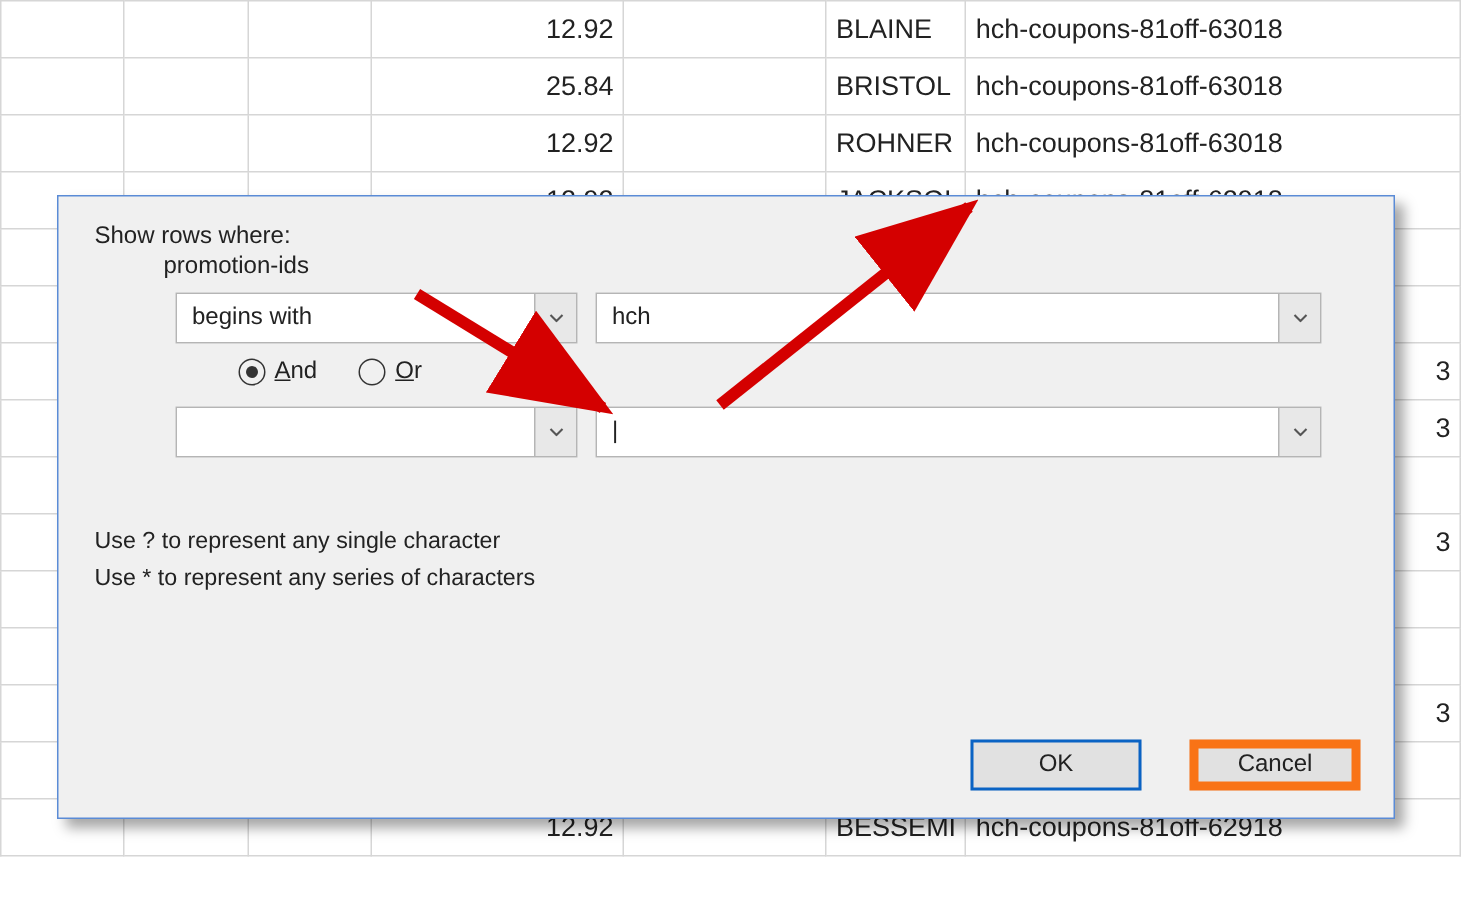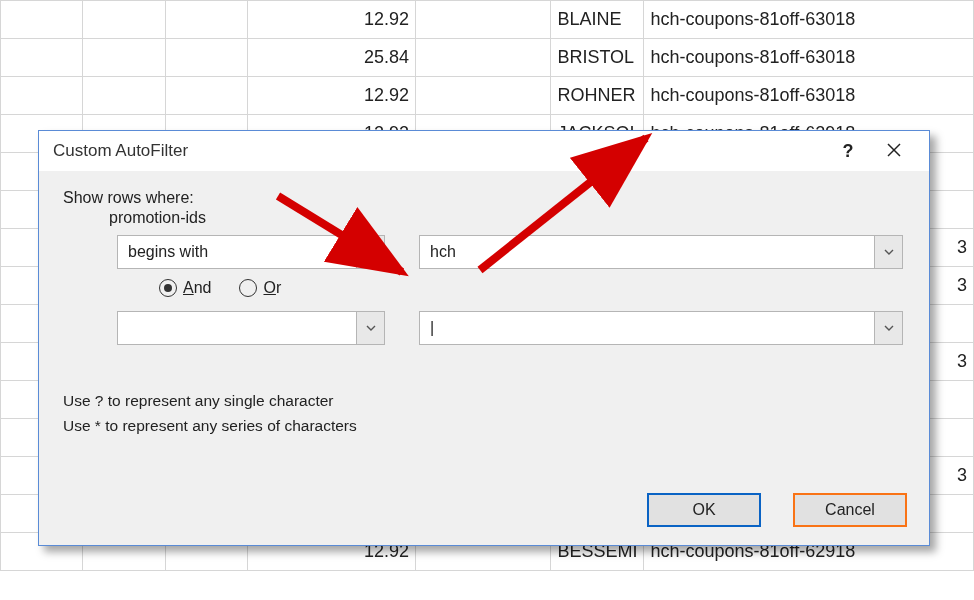--- a/index.html
+++ b/index.html
@@ -73,21 +73,20 @@
     font-size: 16px;
   }
   .label-rows-where { margin-bottom: 2px; }
   .field-label { margin-left: 46px; margin-bottom: 8px; }
 
   .filter-row {
     display: flex;
     align-items: flex-start;
     margin-left: 54px;
     margin-bottom: 10px;
-    gap: 22px;
   }
   .combo {
     height: 34px;
     border: 1px solid #b5b5b5;
     background: #ffffff;
     display: flex;
     align-items: center;
     padding: 0 0 0 10px;
     font-size: 16px;
     position: relative;
@@ -139,21 +138,21 @@
 
   .footer {
     position: absolute;
     right: 22px;
     bottom: 18px;
     display: flex;
     gap: 32px;
   }
   .btn-std {
     width: 114px; height: 34px;
-    border: 2px solid #f97316;
+    border: 6px solid #f97316;
     background: #e1e1e1;
     display: flex; align-items: center; justify-content: center;
     font-size: 16px;
     cursor: pointer;
   }
   .btn-std.primary {
     border: 2px solid #0a63c4;
   }
 
   
@@ -301,34 +300,20 @@
         <td class="col-c"></td>
         <td class="col-d">12.92</td>
         <td class="col-e"></td>
         <td class="col-f">BESSEMI</td>
         <td class="col-g">hch-coupons-81off-62918</td>
       </tr>
     </tbody>
 </table>
 
 <div class="dialog">
-  <div class="titlebar">
-    <span class="title">Custom AutoFilter</span>
-    <div class="btn help">
-      <span>?</span>
-    </div>
-    <div class="btn close">
-      <span>
-        <svg viewBox="0 0 14 14">
-            <line x1="1" y1="1" x2="13" y2="13"></line>
-            <line x1="13" y1="1" x2="1" y2="13"></line>
-          </svg>
-      </span>
-    </div>
-  </div>
 
   <div class="body">
     <div class="label-rows-where">Show rows where:</div>
     <div class="field-label">promotion-ids</div>
 
     <div class="filter-row">
       <div class="combo op">
         <span>begins with</span>
         <span class="drop">
           <svg viewBox="0 0 10 6">

